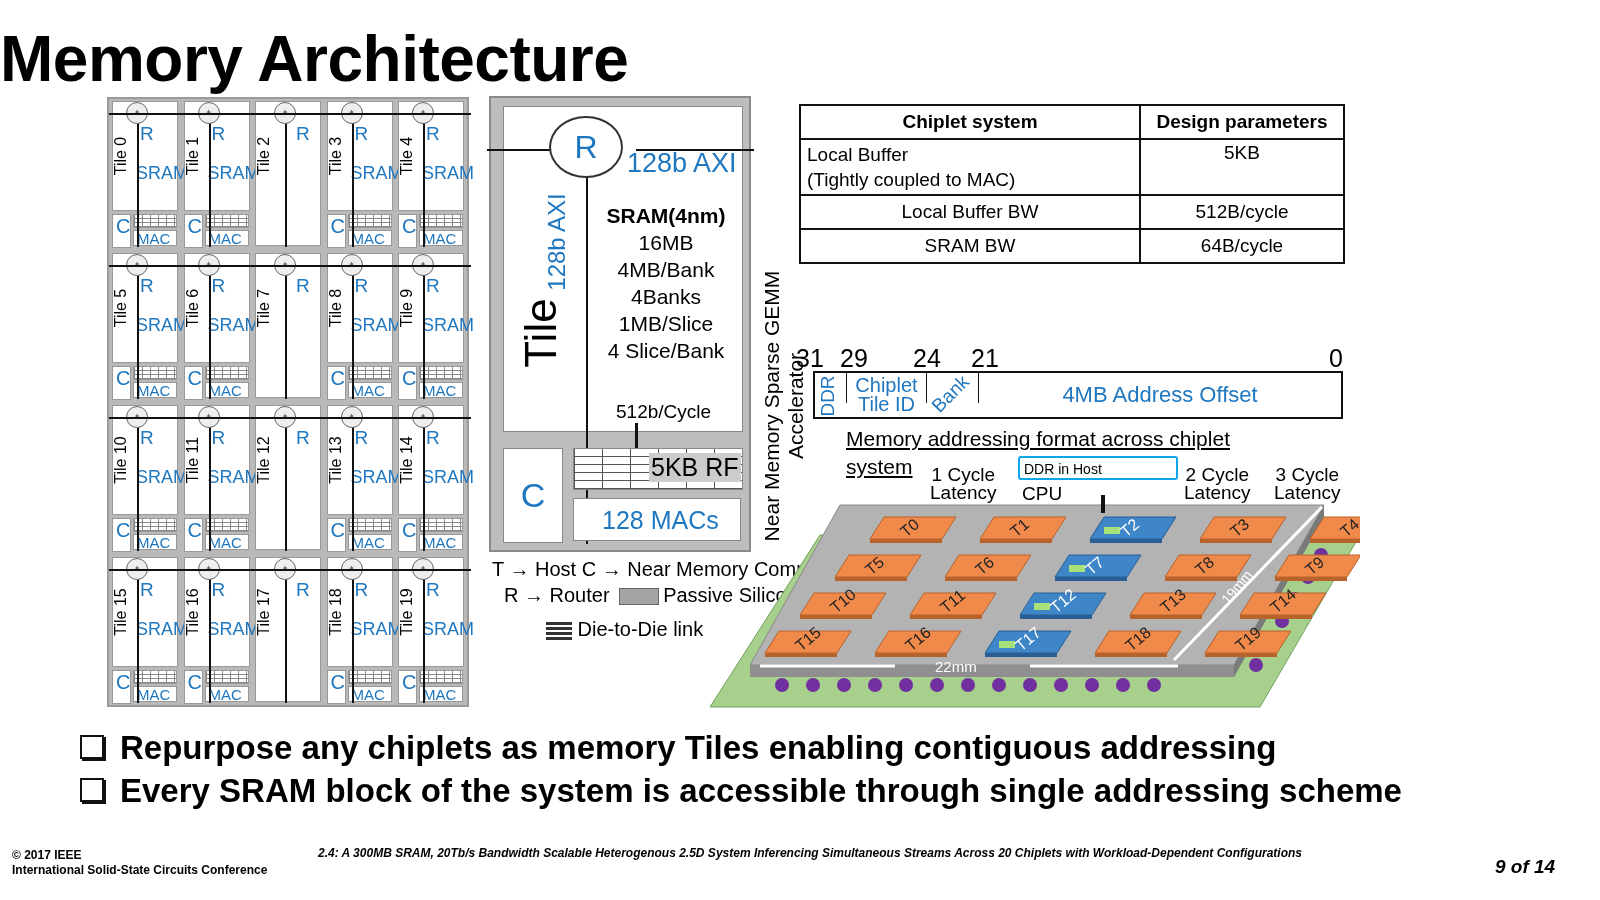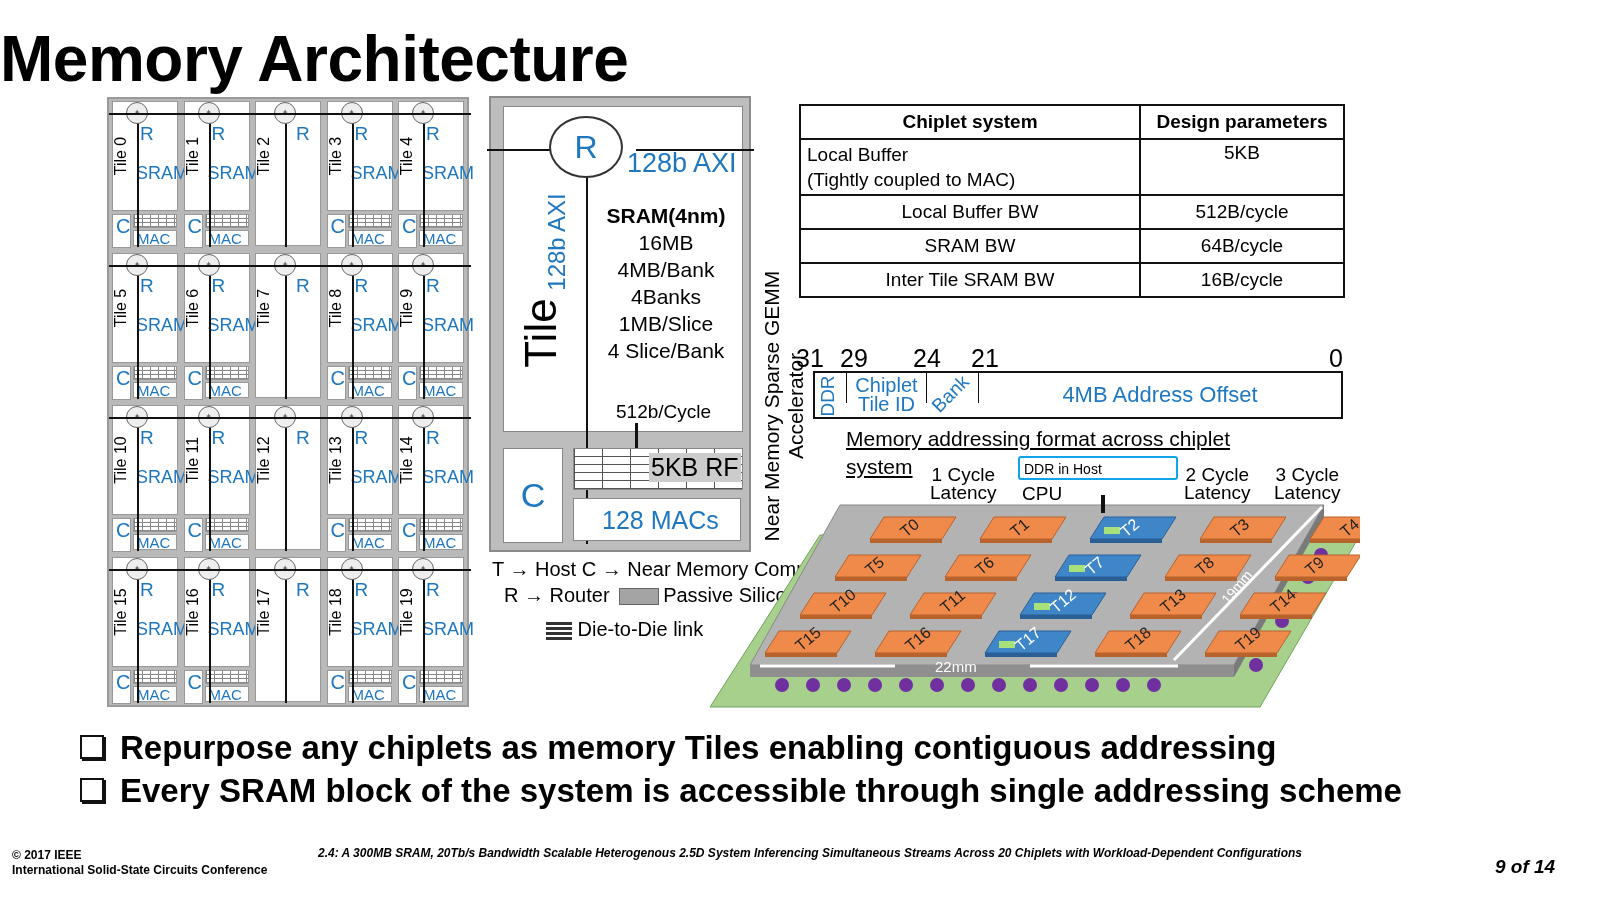--- a/index.html
+++ b/index.html
@@ -413,24 +413,20 @@
         </td>
     <td style="text-align:center;vertical-align:top">5KB</td>
   </tr>
   <tr>
     <td style="text-align:center">Local Buffer BW</td>
     <td style="text-align:center">512B/cycle</td>
   </tr>
   <tr>
     <td style="text-align:center">SRAM BW</td>
     <td style="text-align:center">64B/cycle</td>
-  </tr>
-  <tr>
-    <td style="text-align:center">Inter Tile SRAM BW</td>
-    <td style="text-align:center">16B/cycle</td>
   </tr>
 </tbody>
   </table>
 
 <div class="abs bitnums" style="left:796px">31</div>
 <div class="abs bitnums" style="left:840px">29</div>
 <div class="abs bitnums" style="left:913px">24</div>
 <div class="abs bitnums" style="left:971px">21</div>
 <div class="abs bitnums" style="left:1329px">0</div>
 <div class="abs addr">

